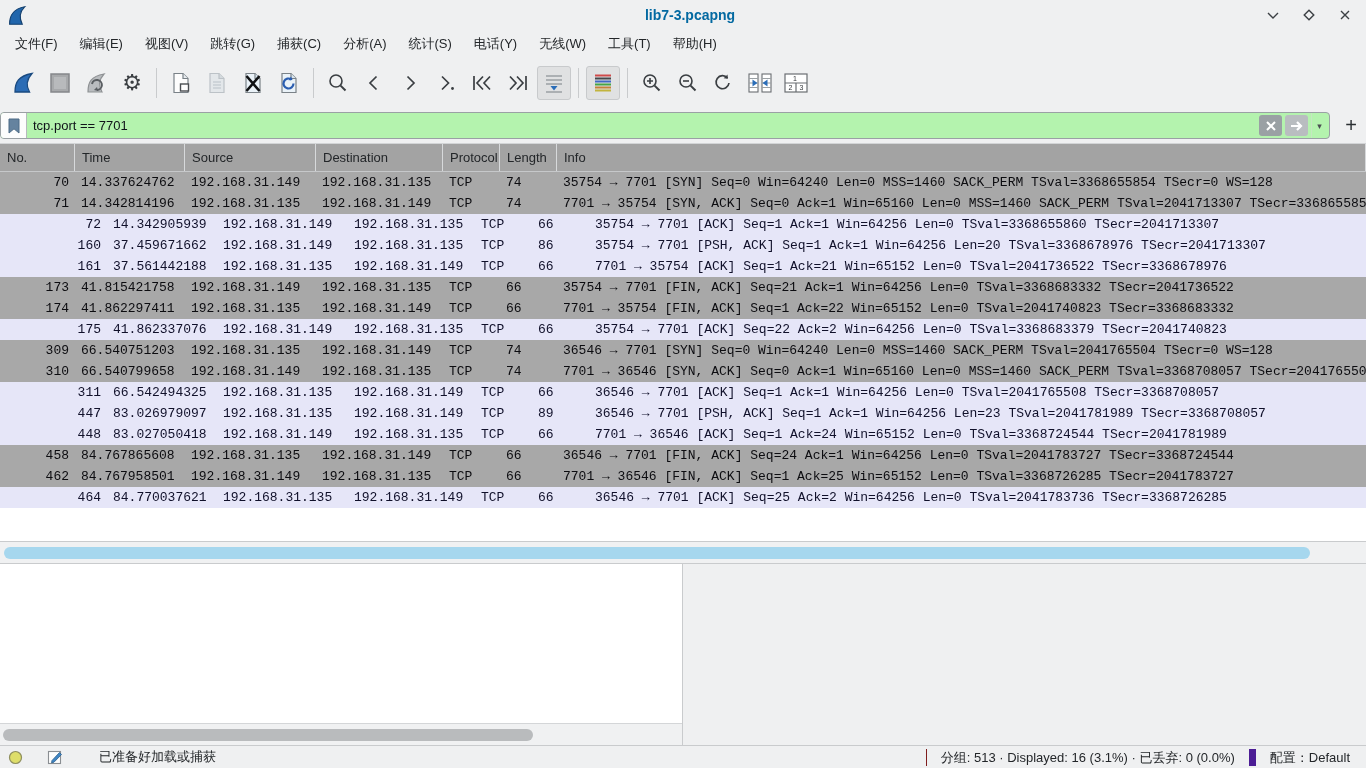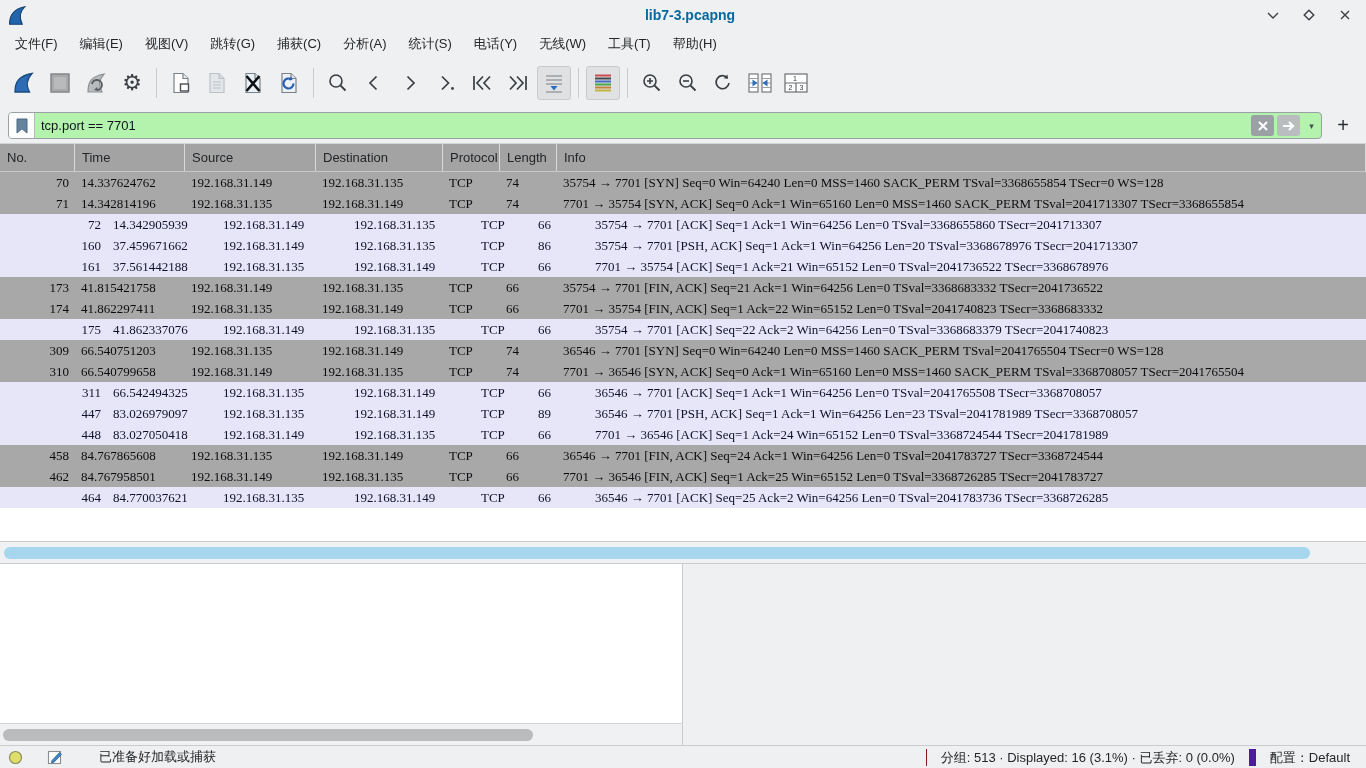--- a/index.html
+++ b/index.html
@@ -18,36 +18,36 @@
   .menu-item { padding:4px 11px; border-radius:3px;text-align:center; }
 
   
   .toolbar { height:50px; display:flex; align-items:center; padding-left:6px; }
   .tbtn { width:34px; height:34px; display:flex; align-items:center; justify-content:center; border-radius:3px; margin:0 1px; }
   .tbtn.pressed { background:#e0e1e2; border:1px solid #c8cacc; }
   .tsep { width:1px; height:30px; background:#c9cbcd; margin:0 6px; }
   .gear-glyph { font-size:22px; color:#3a3e42; line-height:1; }
 
   
-  .filterbar { height:36px; display:flex; align-items:center; padding:0 8px; border-bottom:1px solid #d2d4d6; }
+  .filterbar { height:36px; display:flex; align-items:center; padding:0 0; border-bottom:1px solid #d2d4d6; }
   .filter-field { flex:1; height:27px; display:flex; align-items:center; background:#b4f3ae; border:1px solid #9aa0a4; border-radius:4px; overflow:hidden; }
   .bookmark-box { width:26px; height:100%; background:#fdfdfd; border-right:1px solid #b6babd; display:flex; align-items:center; justify-content:center; }
   .filter-text { flex:1; padding-left:6px; font-size:13px; color:#10141a; white-space:nowrap; overflow:hidden; }
   .ff-btn { width:23px; height:21px; border-radius:3px; display:flex; align-items:center; justify-content:center; margin-right:3px; }
   .ff-clear { background:#9aa0a4; }
   .ff-apply { background:#b9bdc0; }
   .ff-caret { width:16px; height:100%; display:flex; align-items:center; justify-content:center; color:#4a4e52; font-size:9px; border-left:1px solid #c4e8c0; margin-right:2px; }
   .plus-btn { width:30px; height:30px; display:flex; align-items:center; justify-content:center; font-size:20px; color:#2a2e32; margin-left:6px; }
 
   
   .packet-area { height:419px; background:#ffffff; display:flex; flex-direction:column; }
   .pl-grid { display:grid; grid-template-columns:75px 110px 131px 127px 57px 57px minmax(0,1fr); }
   .plist-header { height:28px; background:#a3a3a3; border-bottom:1px solid #c6c8ca; font-size:13px; color:#232629; flex:0 0 auto; }
   .plist-header .hcell { display:flex; align-items:center; padding:0 7px; border-right:1px solid #d7d9db; white-space:nowrap; overflow:hidden; }
-  .plist-rows { flex:0 0 auto; font-family:Liberation Serif, serif; font-size:13px;border-radius:26px; }
+  .plist-rows { flex:0 0 auto; font-family:Liberation Mono, monospace; font-size:13px;border-radius:26px; }
   .prow { height:21px; line-height:21px; white-space:nowrap; }
   .prow > div { overflow:hidden; padding:0 6px; }
   .row-gray { background:#a8a8a8; color:#0c0c10; }
   .row-lav { background:#e6e6f8; color:#10102a;padding-left:32px; }
   .c-no { text-align:right; }
   .c-len { text-align:left; }
   .pl-filler { flex:1; background:#ffffff; }
   .plist-hscroll { flex:0 0 auto; height:22px; background:#f0f1f2; border-top:1px solid #c9cbcd; display:flex; align-items:center; }
   .thumb-blue { width:1306px; height:12px; margin-left:4px; background:#a6d7ee; border-radius:6px; }
 

